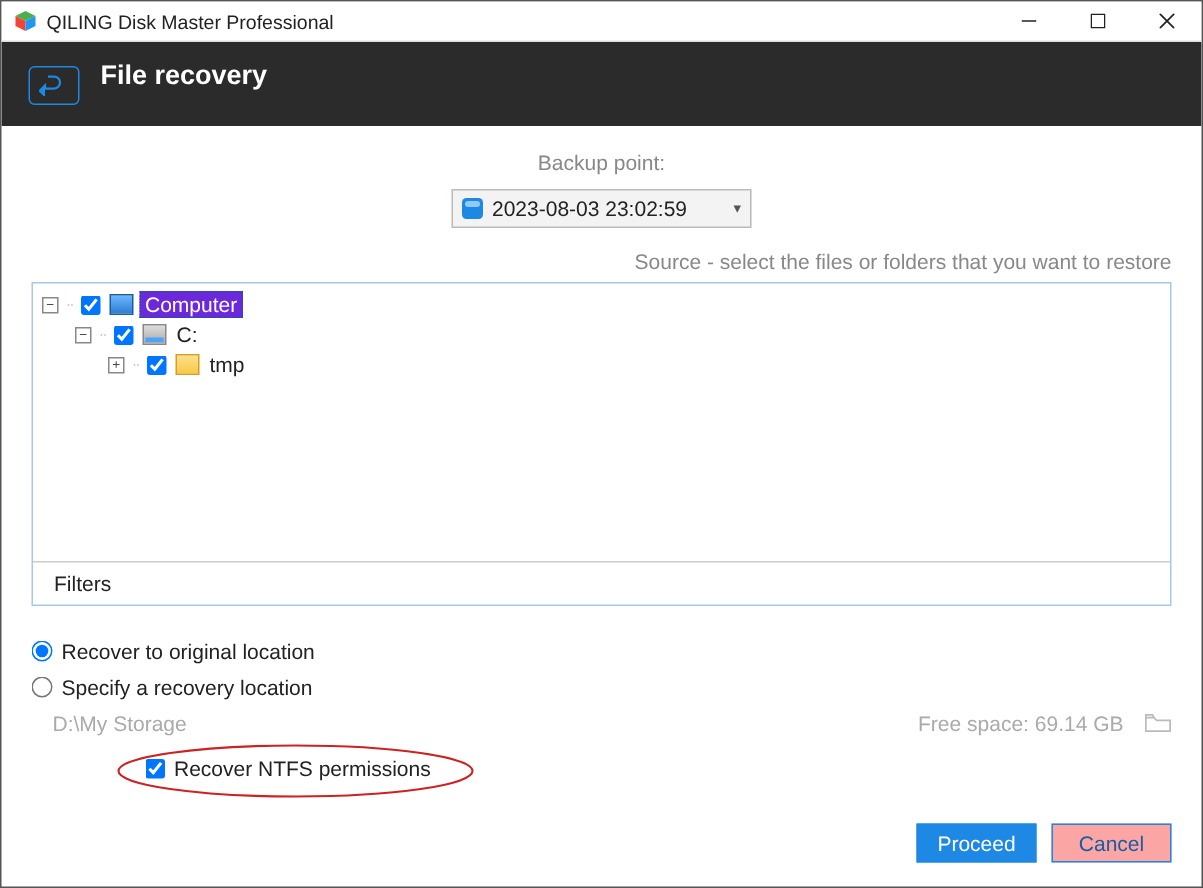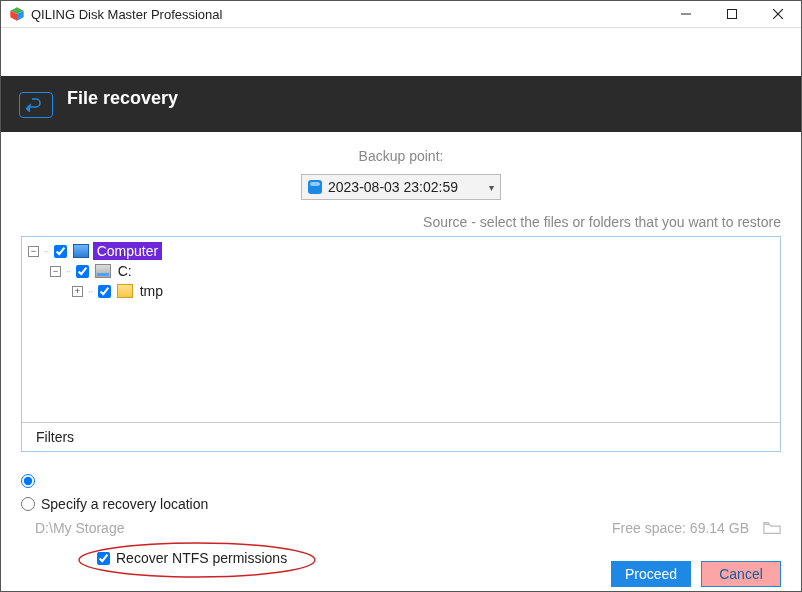--- a/index.html
+++ b/index.html
@@ -6,21 +6,21 @@
 body { background: #fff; width: 802px; height: 592px; border: 1px solid #555; position: relative; overflow: hidden; }
 
 
 .titlebar { height: 27px; display: flex; align-items: center; padding: 0 0 0 8px; background: #fff; border-bottom: 1px solid #ddd; }
 .titlebar .app-title { font-size: 13px; color: #222; margin-left: 6px; }
 .titlebar .win-controls { margin-left: auto; display: flex; }
 .titlebar .win-btn { width: 46px; height: 32px; display: flex; align-items: center; justify-content: center; color: #222; }
 .cube-icon { width: 16px; height: 16px; }
 
 
-.header { background: #2b2b2b; color: #fff; padding: 12px 18px 14px 18px; display: flex; align-items: flex-start; gap: 14px; margin-top: 48px; }
+.header { background: #2b2b2b; color: #fff; padding: 12px 18px 14px 18px; display: flex; align-items: flex-start; gap: 14px; }
 .header .badge { width: 34px; height: 26px; border: 1.5px solid #1e88e5; border-radius: 4px; display: flex; align-items: center; justify-content: center; color: #1e88e5; margin-top: 4px; }
 .header h1 { font-size: 18px; font-weight: 600; color: #fff; }
 .header .sub { font-size: 13px; color: #aaa; margin-top: 2px; }
 
 .content { padding: 10px 20px 0 20px; }
 
 
 .row-backup { display: flex; align-items: center; gap: 10px; margin: 6px 0 14px 0; flex-direction: column; }
 .row-backup .lbl { font-size: 14px; color: #888; }
 .dropdown { display: inline-flex; align-items: center; border: 1px solid #bbb; background: #f3f3f3; height: 26px; padding: 0 6px 0 6px; gap: 6px; font-size: 14px; color: #222; min-width: 200px; }
@@ -59,21 +59,21 @@
 .browse-icon { width: 18px; height: 14px; color: #bbb; }
 
 
 .check-row { display: flex; align-items: center; gap: 6px; margin-top: 14px; font-size: 14px; color: #222; }
 .check-item { display: flex; align-items: center; gap: 6px; }
 .check-row .spacer { width: 70px; }
 .ellipse-wrap { position: relative; display: inline-flex; align-items: center; }
 .ellipse-wrap svg.mark { position: absolute; left: -30px; top: -12px; pointer-events: none; }
 
 
-.btn-row { position: absolute; right: 20px; bottom: 4px; display: flex; gap: 10px; }
+.btn-row { position: absolute; right: 20px; bottom: 16px; display: flex; gap: 10px; }
 .btn { min-width: 80px; height: 26px; border: 1px solid #1e88e5; font-size: 14px; display: inline-flex; align-items: center; justify-content: center; }
 .btn-primary { background: #1e88e5; color: #fff; }
 .btn-secondary { background: #fca5a5; color: #1a5da0; }
 </style>
 </head>
 <body>
 
 <div class="titlebar">
   <svg class="cube-icon" viewBox="0 0 24 24">
     <polygon points="12,2 22,7 12,12 2,7" fill="#4caf50"></polygon>
@@ -149,20 +149,21 @@
         <span class="node-icon icon-folder"></span>
         <span class="node-label">tmp</span>
       </div>
     </div>
     <div class="filters-bar">Filters</div>
   </div>
 
   <div class="radio-group">
     <label class="radio-row">
       <input type="radio" name="loc" checked="" style="">
+      <span>Recover to original location</span>
     </label>
     <label class="radio-row">
       <input type="radio" name="loc" style="">
       <span>Specify a recovery location</span>
     </label>
     <div class="path-row">
       <span>D:\My Storage</span>
       <span class="free">Free space: 69.14 GB</span>
       <svg class="browse-icon" viewBox="0 0 20 14">
           <path d="M1 3 h6 l2 2 h10 v8 h-18 z M1 3 v-2 h5 l1 2" fill="none" stroke="#bbb" stroke-width="1.3"></path>

